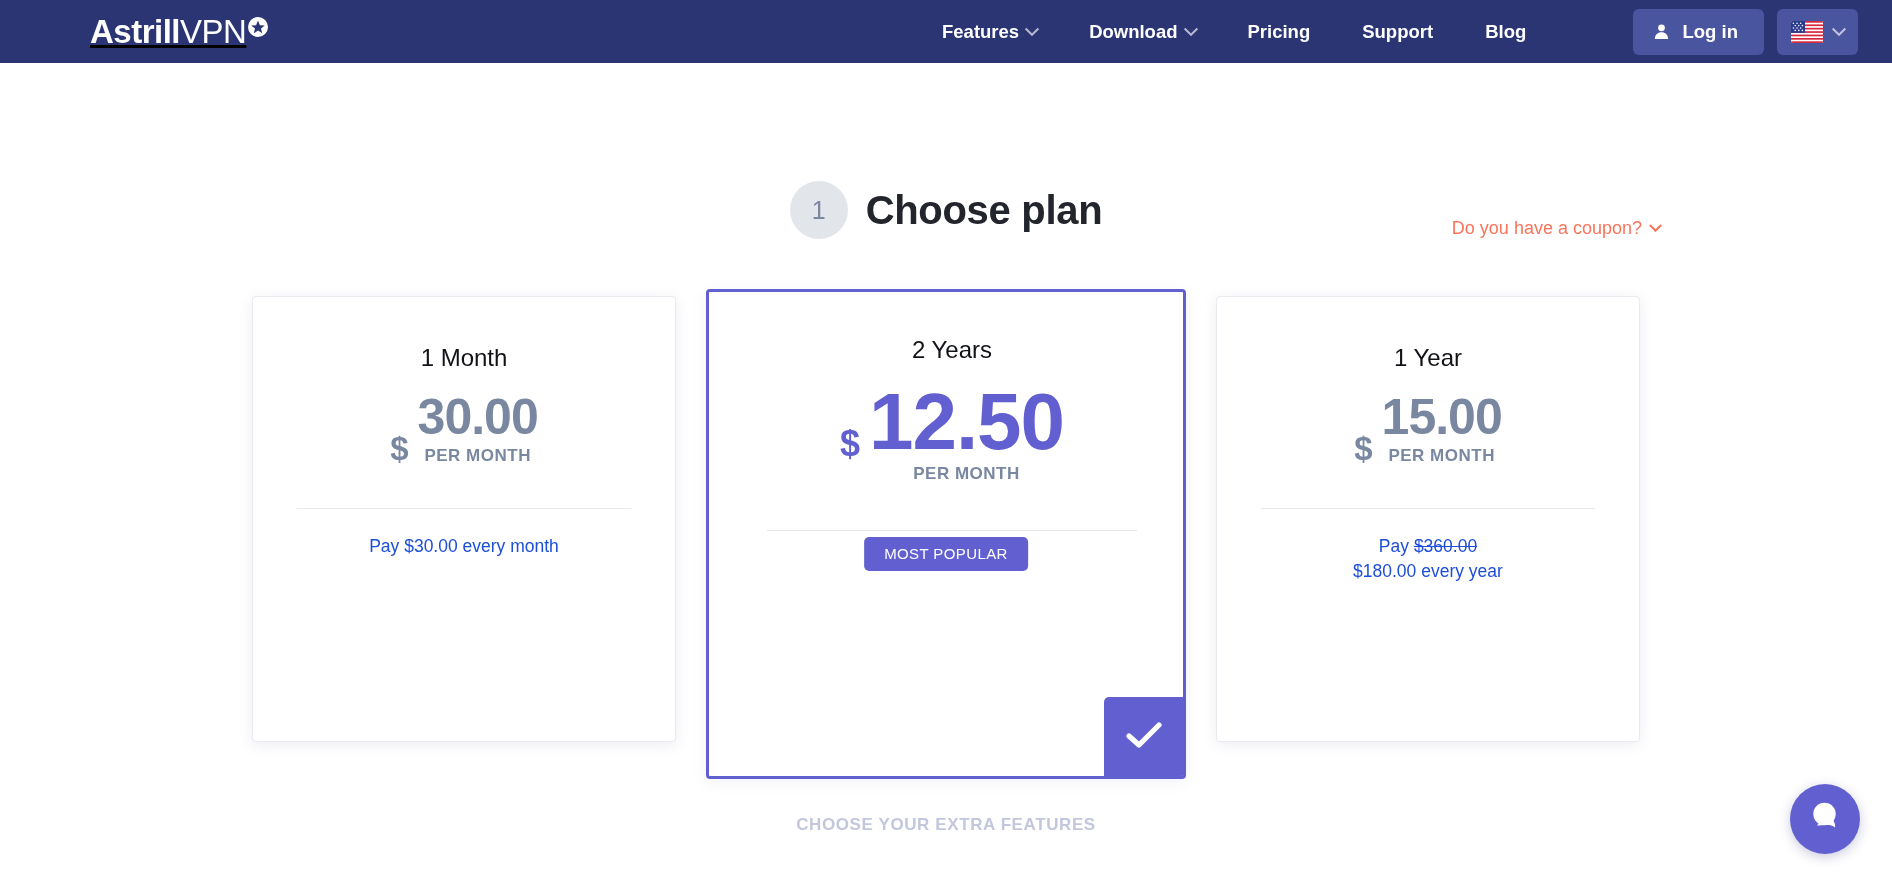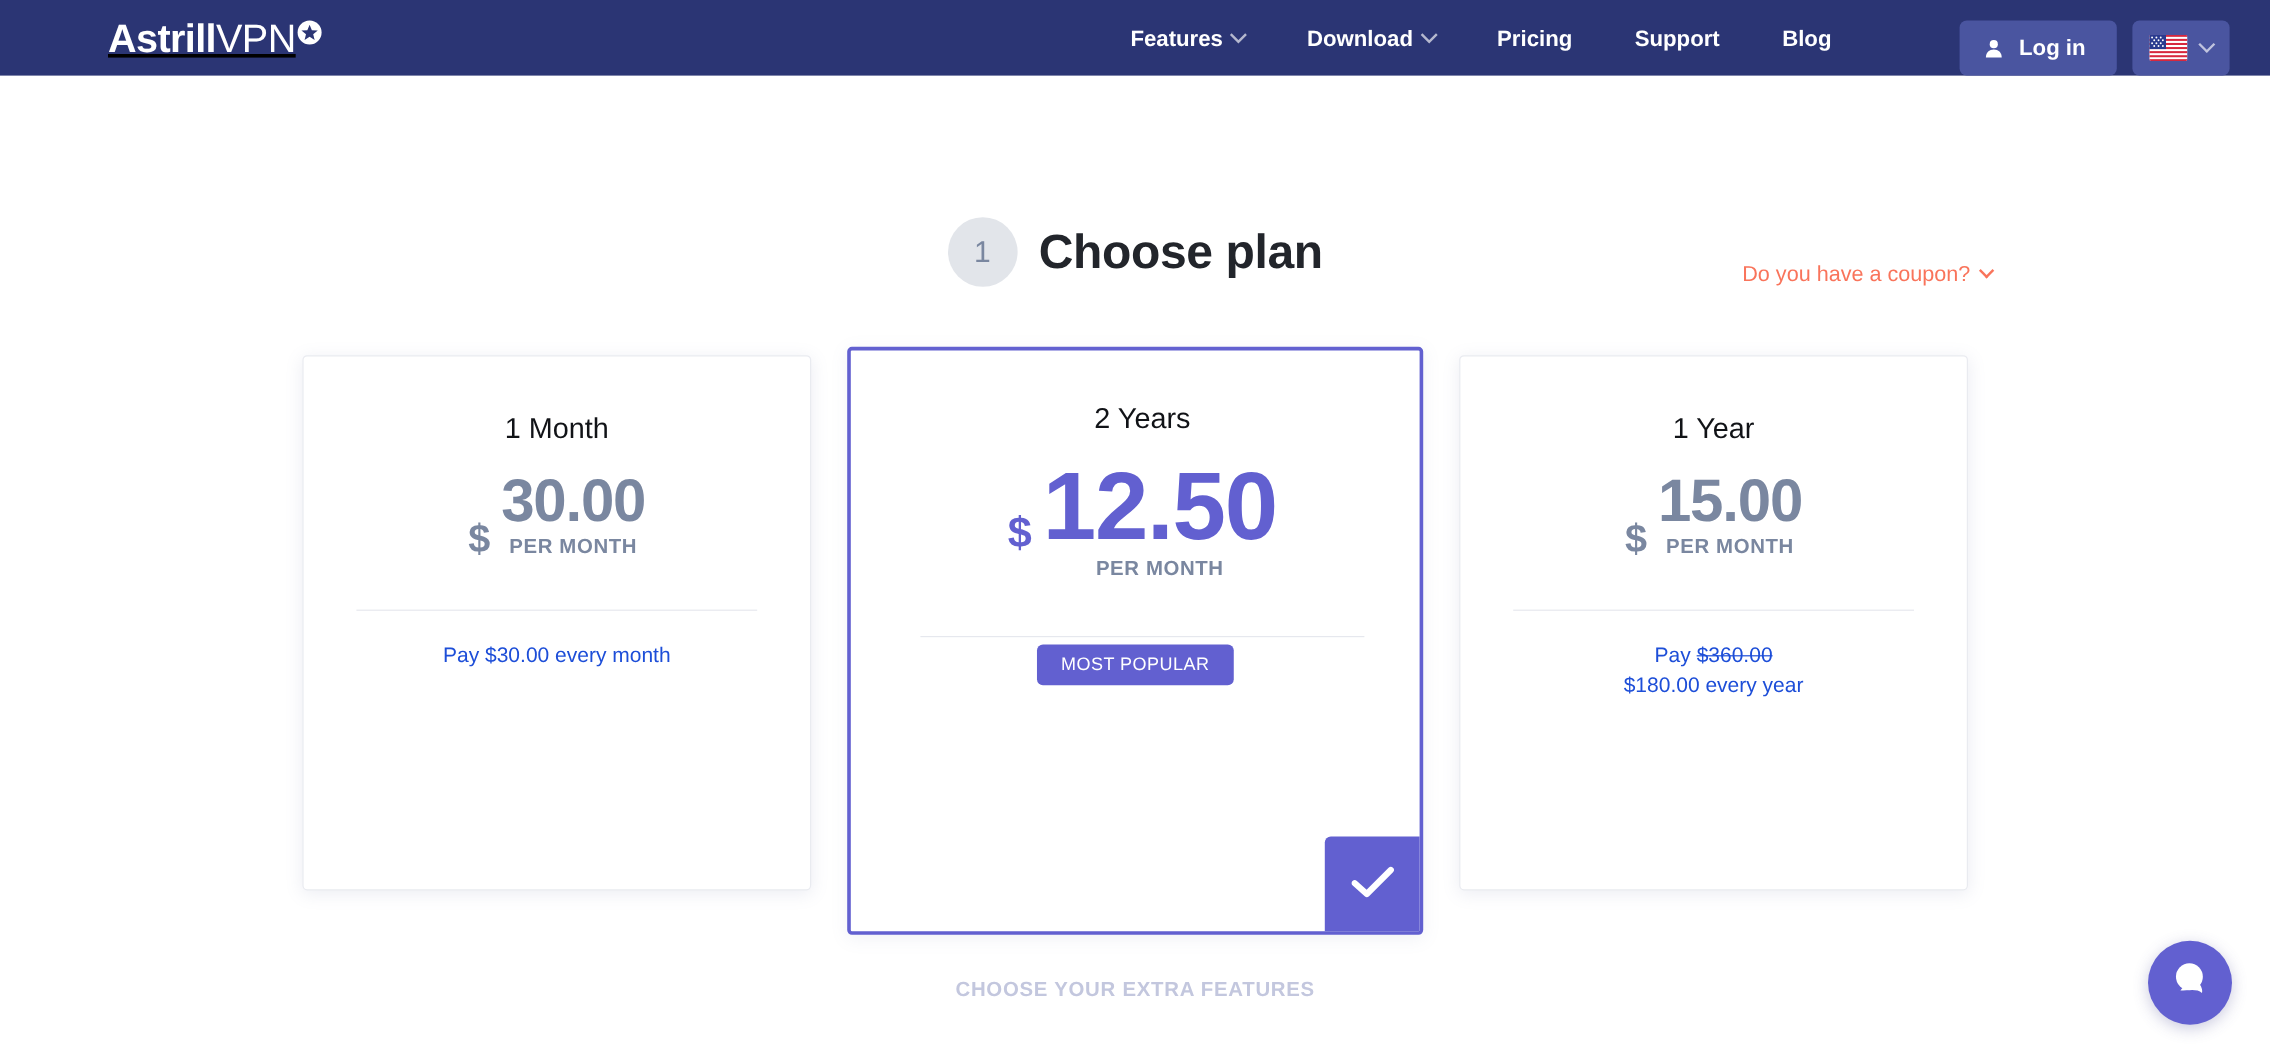--- a/index.html
+++ b/index.html
@@ -71,21 +71,21 @@
     border-bottom: 2px solid rgba(255,255,255,0.65);
     transform: rotate(45deg) translate(-2px,-2px);
   }
 
   .nav-right {
     position: absolute;
     right: 34px;
     top: 0;
     height: 63px;
     display: flex;
-    align-items: flex-end;
+    align-items: center;
     gap: 13px;
   }
   .login-btn {
     background: #4a55a0;
     border-radius: 6px;
     height: 46px;
     padding: 0 26px 0 20px;
     display: flex;
     align-items: center;
     gap: 13px;

